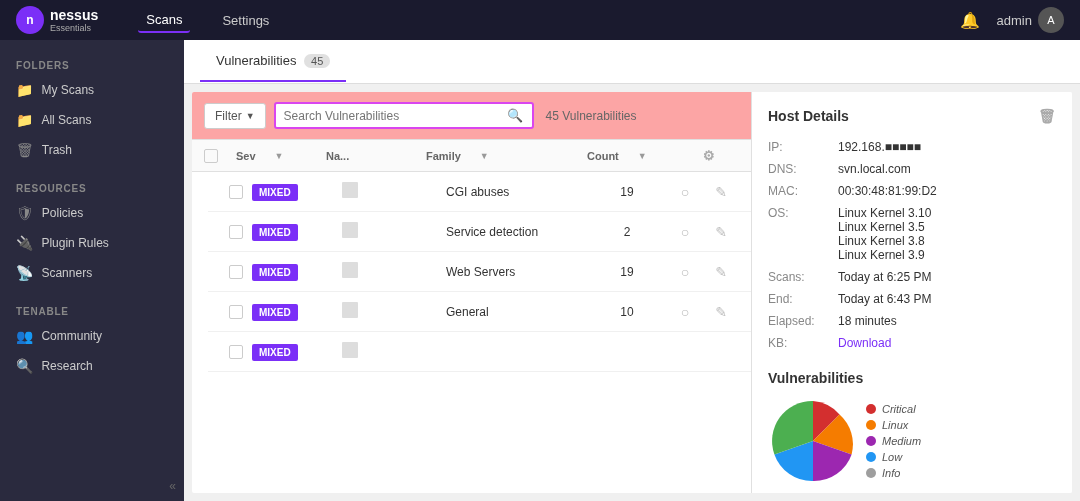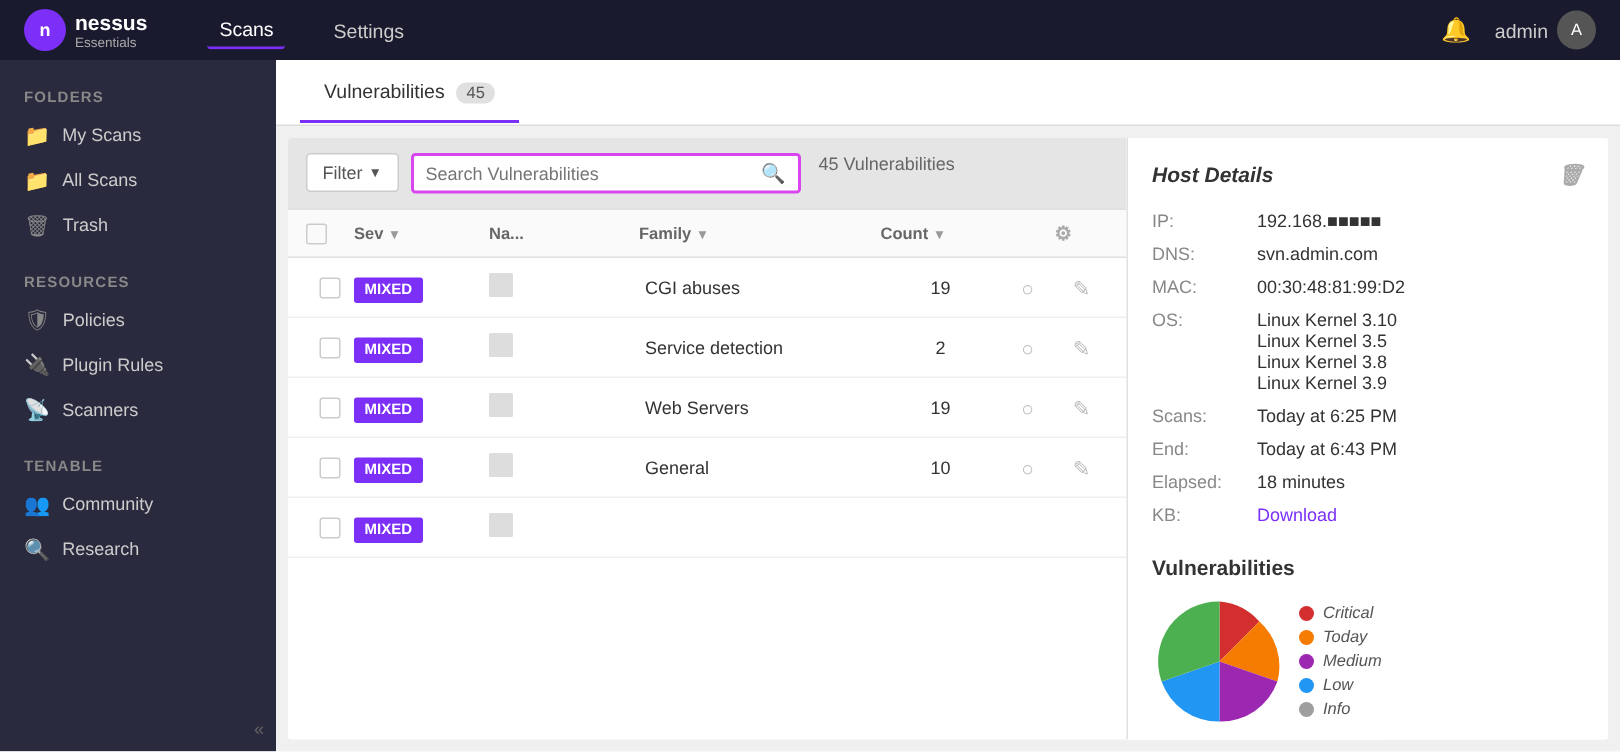--- a/index.html
+++ b/index.html
@@ -152,25 +152,25 @@
       flex: 1;
       display: flex;
       flex-direction: column;
       border-right: 1px solid #e0e0e0;
       overflow: hidden;
     }
 
     
     .filter-bar {
       display: flex;
-      align-items: flex-start;
+      align-items: center;
       gap: 8px;
       padding: 10px 12px;
       border-bottom: 1px solid #e0e0e0;
-      background: #e5e5e5;
+      background: #fca5a5;
       flex-shrink: 0;
     }
     .filter-btn {
       display: flex;
       align-items: center;
       gap: 4px;
       padding: 5px 10px;
       border: 1px solid #ccc;
       border-radius: 3px;
       background: white;
@@ -211,31 +211,32 @@
       border-bottom: 1px solid #e0e0e0;
       padding: 8px 12px;
       align-items: center;
     }
     .th {
       font-size: 11px;
       color: #666;
       font-weight: 600;
       display: flex;
       align-items: center;
-      gap: 3px;
+      gap: 19px;
       cursor: pointer;
     }
     .sort-arrow { font-size: 9px; color: #999; }
     .table-row {
       display: grid;
       grid-template-columns: 32px 90px 100px 1fr 80px 36px 36px;
       padding: 10px 12px;
       align-items: center;
       border-bottom: 1px solid #f0f0f0;
       cursor: pointer;
+      margin-left: 16px;
     }
     .row-checkbox { display: flex; align-items: center; justify-content: center; }
     .checkbox {
       width: 14px; height: 14px;
       border: 1px solid #ccc;
       border-radius: 2px;
       cursor: pointer;
     }
     .mixed-badge {
       background: #7b2ff7;
@@ -265,21 +266,20 @@
       background: white;
     }
     .host-details-title {
       font-size: 14px;
       font-weight: 600;
       color: #333;
       margin-bottom: 12px;
       display: flex;
       justify-content: space-between;
       align-items: center;
-      font-style: italic;
     }
     .trash-icon { color: #aaa; cursor: pointer; font-size: 14px; }
     .detail-table { width: 100%; border-collapse: collapse; }
     .detail-table tr td {
       padding: 4px 0;
       font-size: 12px;
       vertical-align: top;
     }
     .detail-label { color: #888; width: 70px; }
     .detail-value { color: #333; }
@@ -513,21 +513,21 @@
           <span class="trash-icon">🗑</span>
         </div>
         <table class="detail-table">
           <tbody>
               <tr>
             <td class="detail-label">IP:</td>
             <td class="detail-value">192.168.■■■■■</td>
           </tr>
           <tr>
             <td class="detail-label">DNS:</td>
-            <td class="detail-value">svn.admin.com</td>
+            <td class="detail-value">svn.local.com</td>
           </tr>
           <tr>
             <td class="detail-label">MAC:</td>
             <td class="detail-value">00:30:48:81:99:D2</td>
           </tr>
           <tr>
             <td class="detail-label">OS:</td>
             <td class="detail-value">
               Linux Kernel 3.10<br>Linux Kernel 3.5<br>Linux Kernel 3.8<br>Linux Kernel 3.9
             </td>
@@ -570,21 +570,21 @@
               <path d="M45,45 L6.4,58.4 A40,40 0 0,1 45,5 Z" fill="#4caf50"></path>
             </svg>
 
             <div class="chart-legend">
               <div class="legend-item">
                 <div class="legend-dot" style="background:#d32f2f;"></div>
                 <span>Critical</span>
               </div>
               <div class="legend-item">
                 <div class="legend-dot" style="background:#f57c00;"></div>
-                <span>Today</span>
+                <span>Linux</span>
               </div>
               <div class="legend-item">
                 <div class="legend-dot" style="background:#9c27b0;"></div>
                 <span>Medium</span>
               </div>
               <div class="legend-item">
                 <div class="legend-dot" style="background:#2196f3;"></div>
                 <span>Low</span>
               </div>
               <div class="legend-item">

